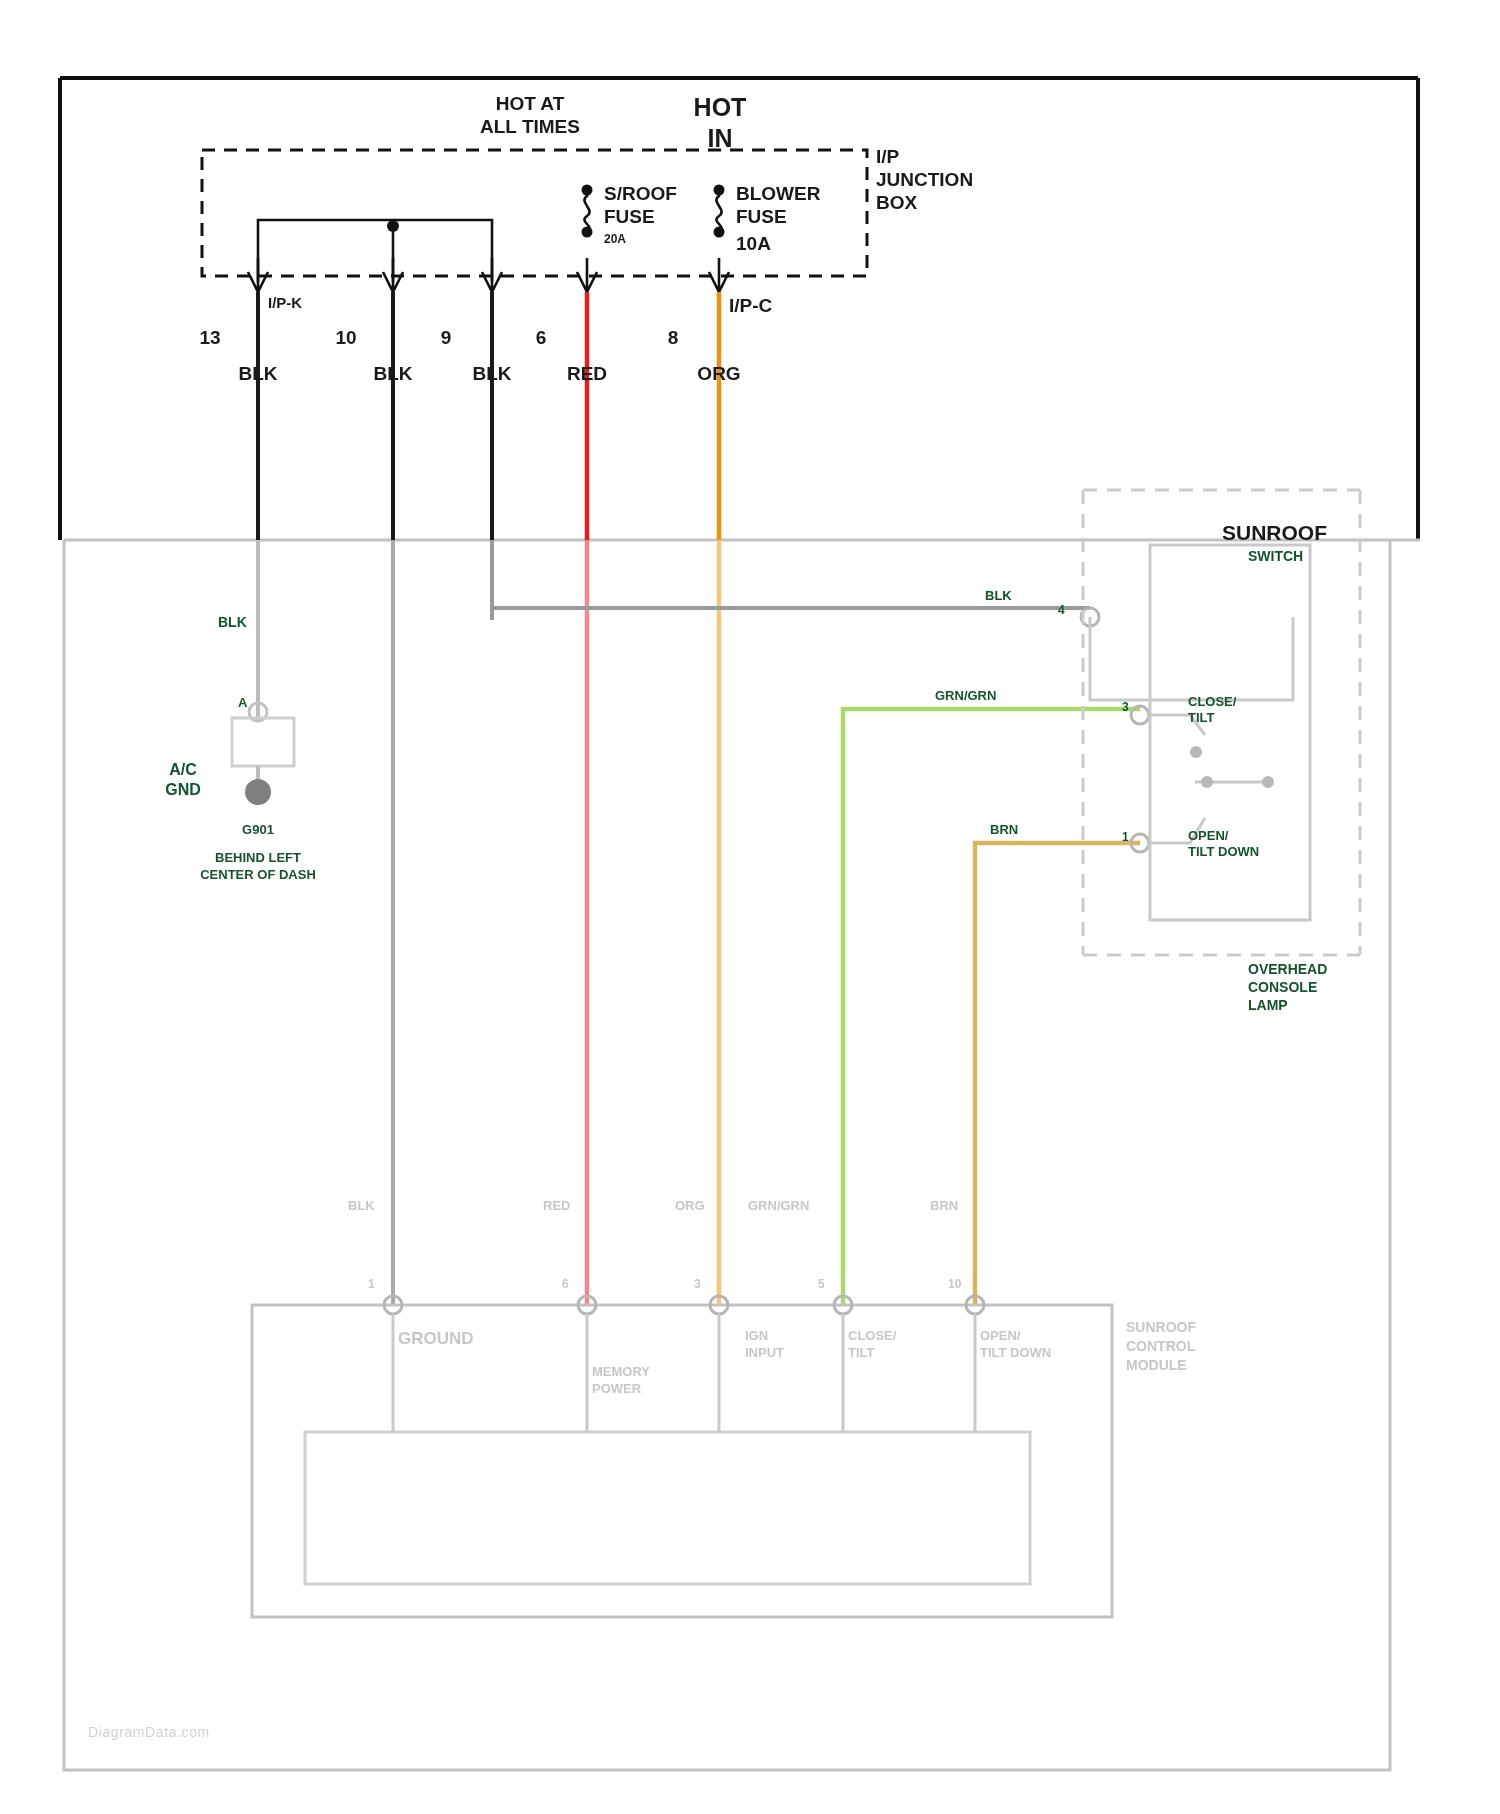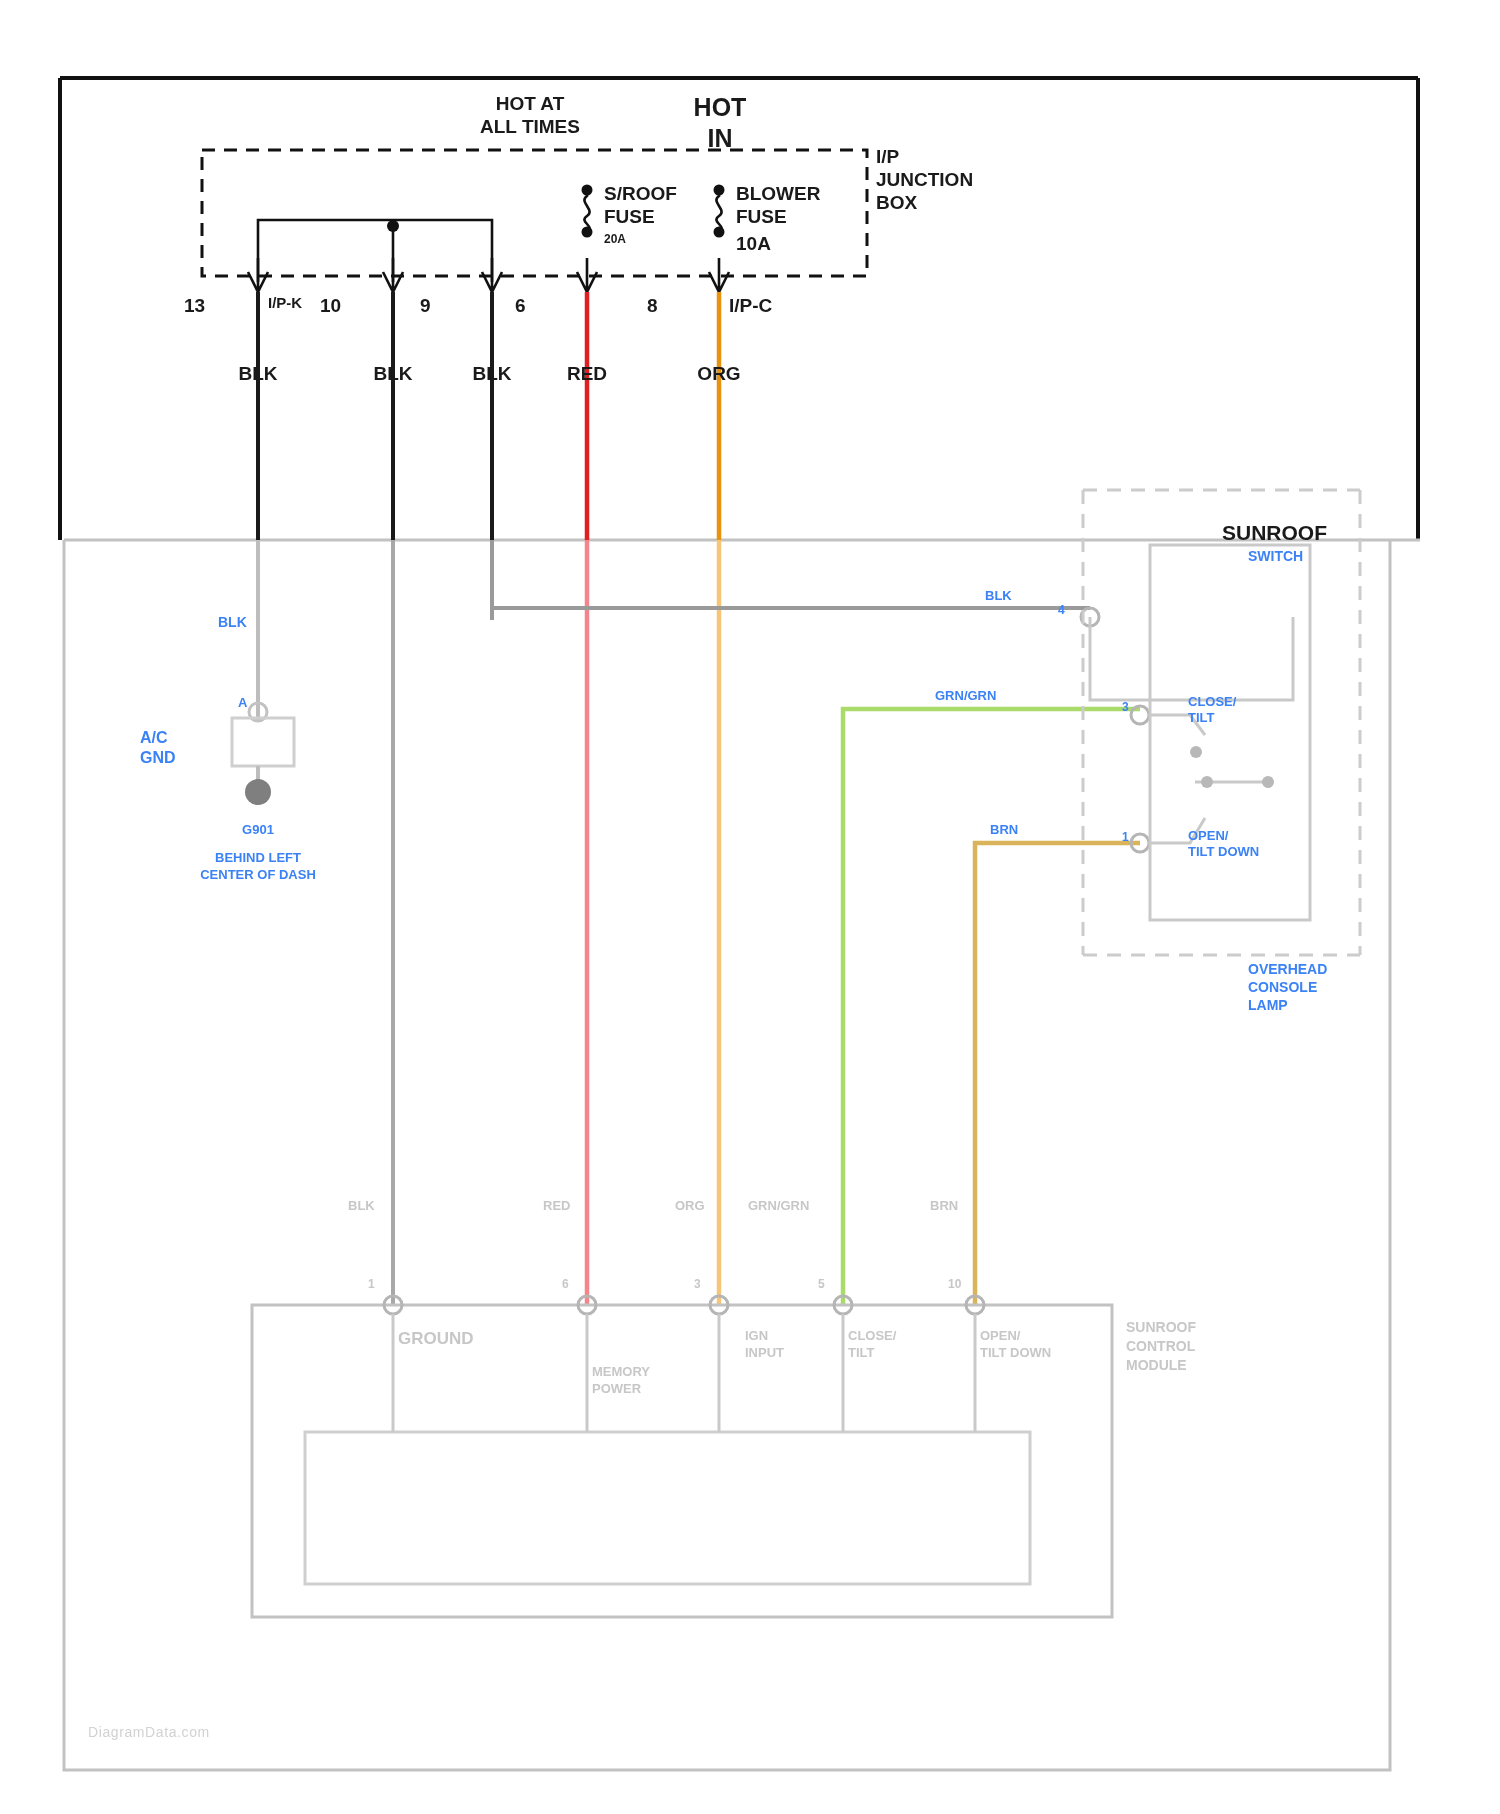--- a/index.html
+++ b/index.html
@@ -1,21 +1,21 @@
 <!DOCTYPE html>
 <html><head>
 <meta charset="utf-8">
 <style>
   html,body{margin:0;padding:0;background:#ffffff;}
   body{width:1500px;height:1814px;font-family:"Liberation Sans",sans-serif;position:relative;overflow:hidden;}
   #stage{position:absolute;left:0;top:0;width:1380px;height:1814px;}
   .lbl{position:absolute;font-family:"Liberation Sans",sans-serif;color:#1a1a1a;white-space:pre;line-height:1.22;}
   .lbl.c{text-align:center;}
-  .lbl.r{text-align:left;}
-  .faded{color:#3b82f6;}
+  .lbl.r{text-align:center;margin-top:32px;}
+  .faded{color:#14532d;}
   .faded2{color:#c7c7c7;}
   svg{position:absolute;left:0;top:0;}
   .watermark{position:absolute;left:88px;top:1724px;font-size:14px;color:#d2d2d2;letter-spacing:.6px;}
 </style>
 </head>
 <body>
 
 <div id="stage">
 
   <svg width="1500" height="1814">

